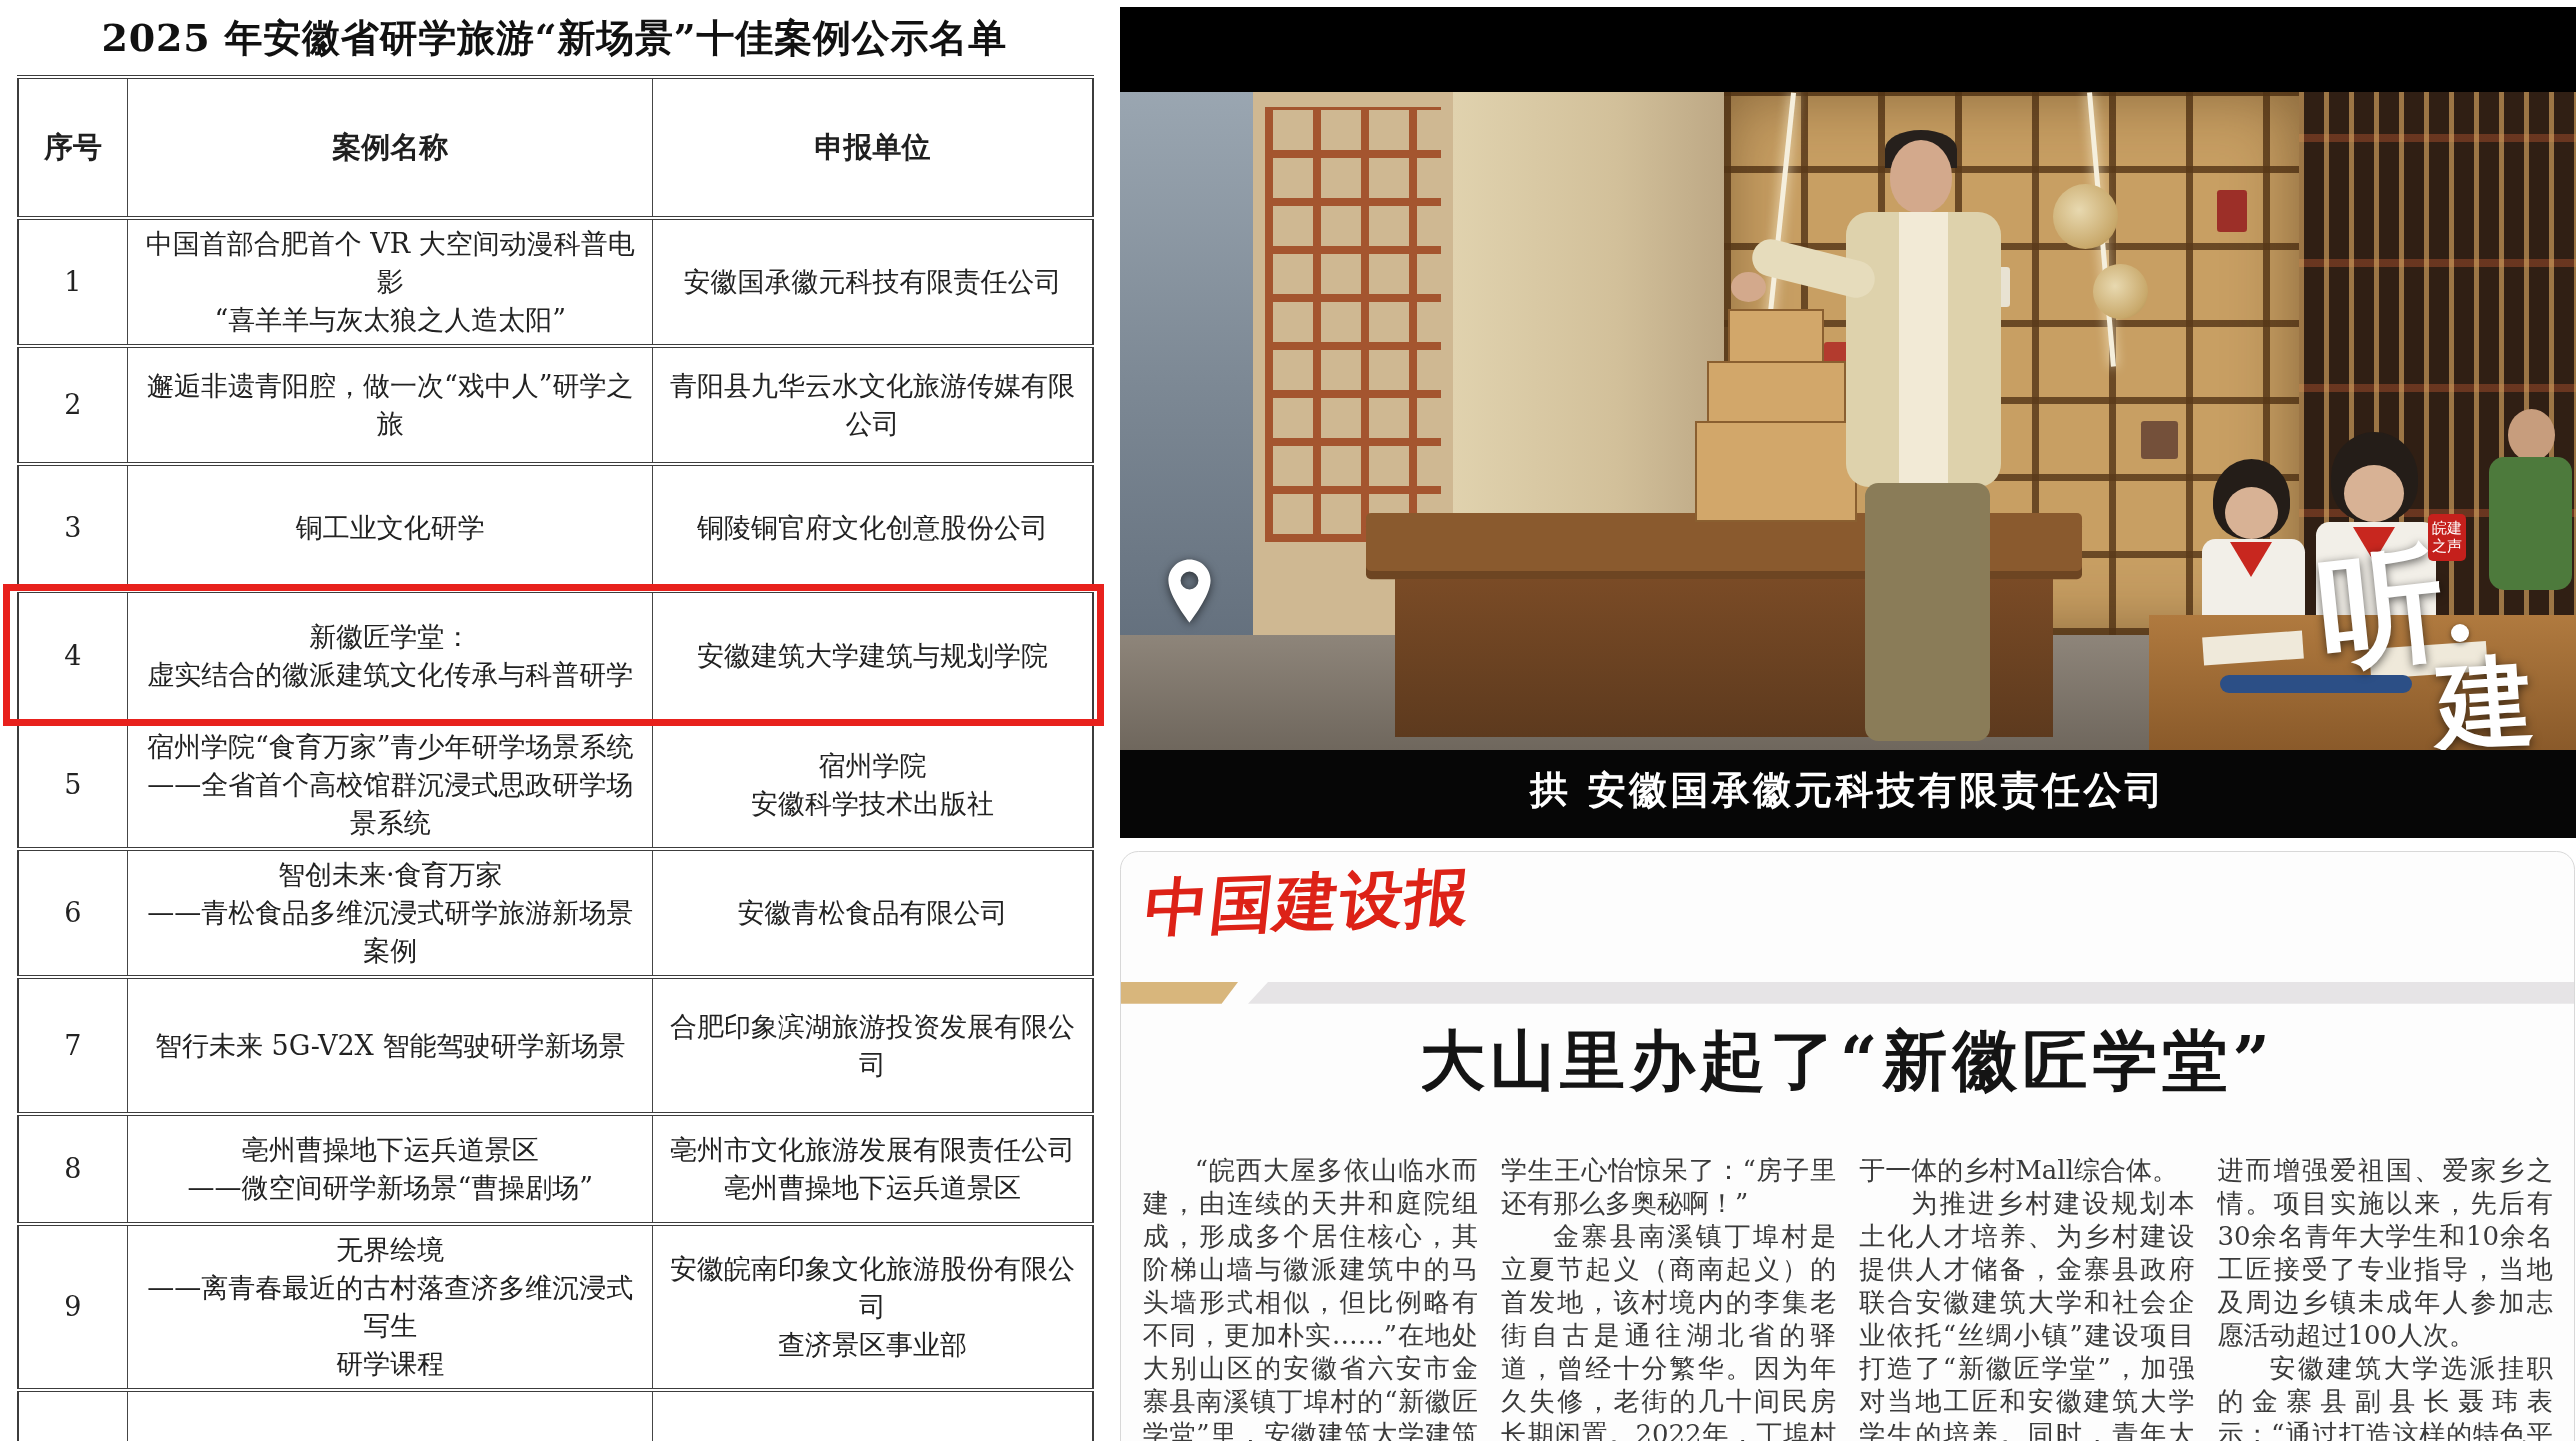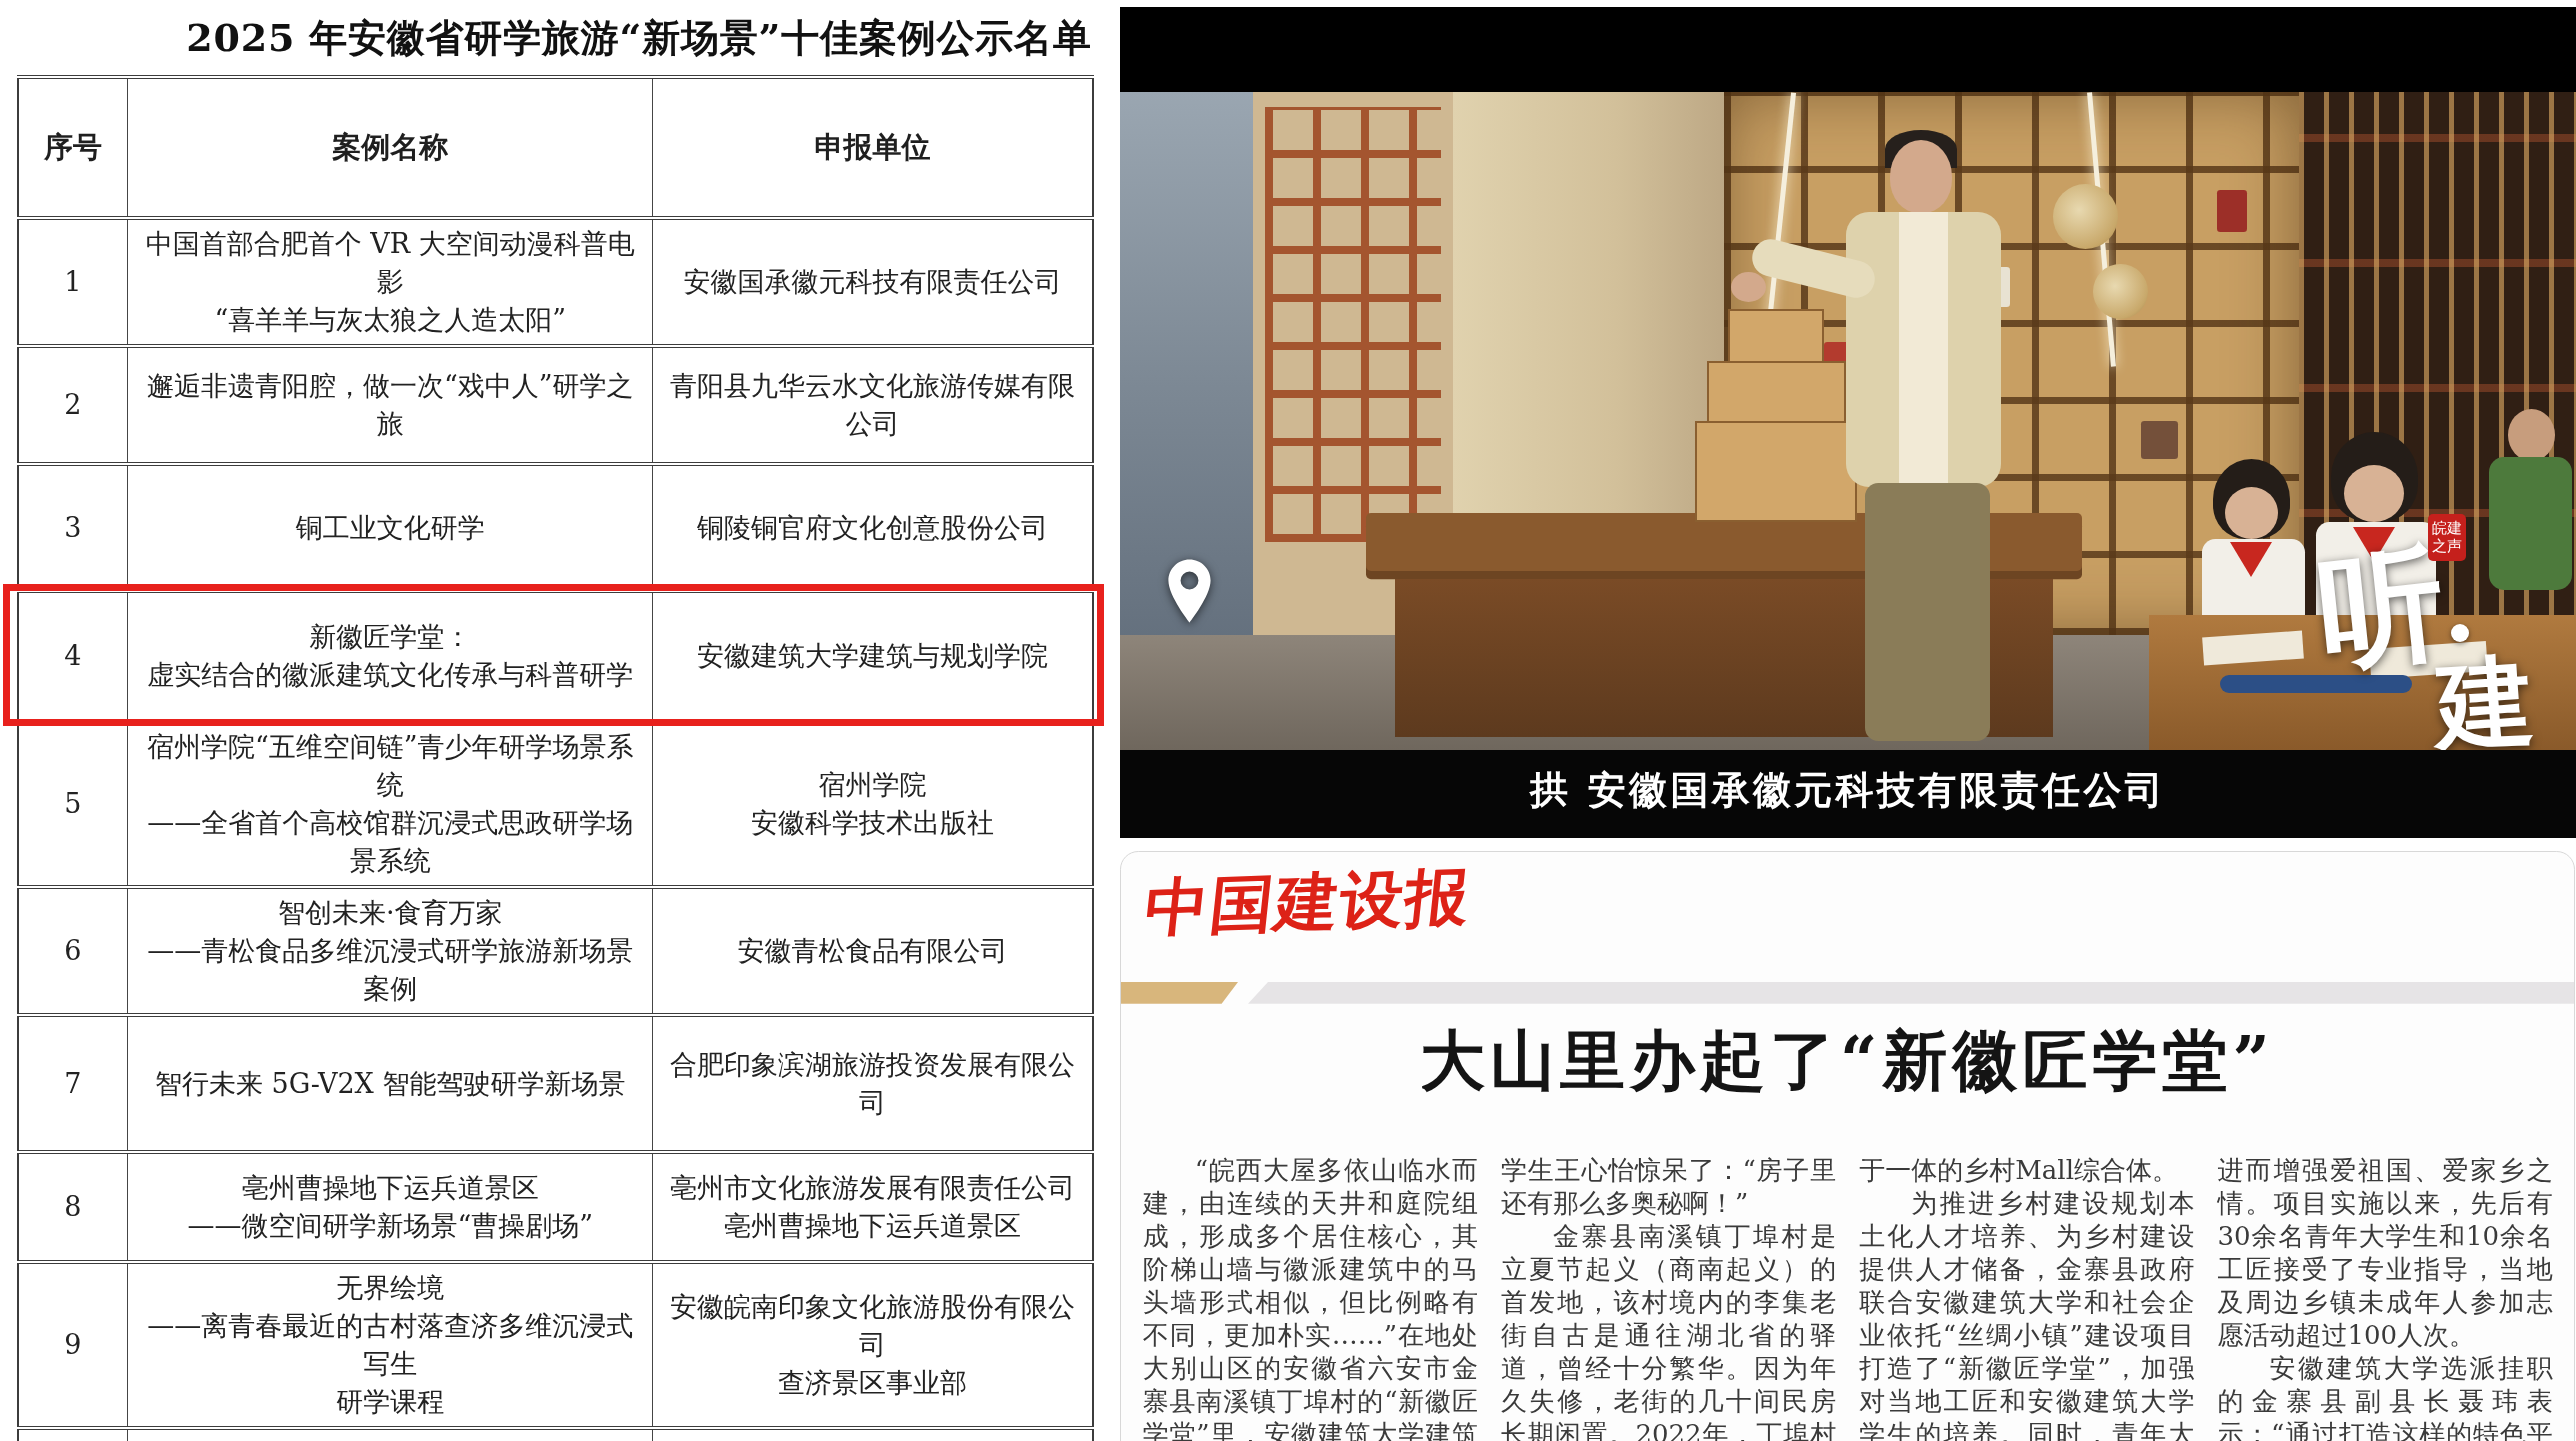--- a/index.html
+++ b/index.html
@@ -1,20 +1,20 @@
 <!DOCTYPE html>
 <html style="font-size:13.3px"><head>
 <meta charset="utf-8">
 <style>
   html,body{margin:0;padding:0;background:#ffffff;}
   #app{position:relative;width:2576px;height:1441px;overflow:hidden;background:#ffffff;
        font-family:"DejaVu Sans","Liberation Sans",sans-serif;color:#1f1f1f;}
 
   
-  .tbl-title{position:absolute;left:16.7px;top:13.3px;width:1075px;text-align:right;
+  .tbl-title{position:absolute;left:16.7px;top:13.3px;width:1075px;text-align:center;
     font-family:"DejaVu Serif","Liberation Serif",serif;font-weight:bold;font-size:38px;
     letter-spacing:0.8px;color:#111;}
   #table-wrap{position:absolute;left:16.7px;top:75px;width:1075px;}
   table.cases{border-collapse:collapse;width:1075px;table-layout:fixed;
     font-family:"DejaVu Serif","Liberation Serif",serif;}
   table.cases col.c1{width:110px;} table.cases col.c2{width:525px;} table.cases col.c3{width:440px;}
   table.cases th,table.cases td{border-left:1.7px solid #454545;border-right:1.7px solid #454545;
     border-top:4.2px double #3c3c3c;border-bottom:4.2px double #3c3c3c;
     text-align:center;vertical-align:middle;padding:5px 8.3px;}
   table.cases{border:2.5px solid #3c3c3c;}
@@ -207,21 +207,21 @@
             </td>
             <td class="c-org">
               <div>安徽建筑大学建筑与规划学院</div>
             </td>
           </tr>
           <tr style="height: 114px;">
             <td class="c-no">
               <div>5</div>
             </td>
             <td class="c-case">
-              <div>宿州学院“五维空间链”青少年研学场景系统</div>
+              <div>宿州学院“食育万家”青少年研学场景系统</div>
               <div>——全省首个高校馆群沉浸式思政研学场景系统</div>
             </td>
             <td class="c-org">
               <div>宿州学院</div>
               <div>安徽科学技术出版社</div>
             </td>
           </tr>
           <tr style="height: 124px;">
             <td class="c-no">
               <div>6</div>

